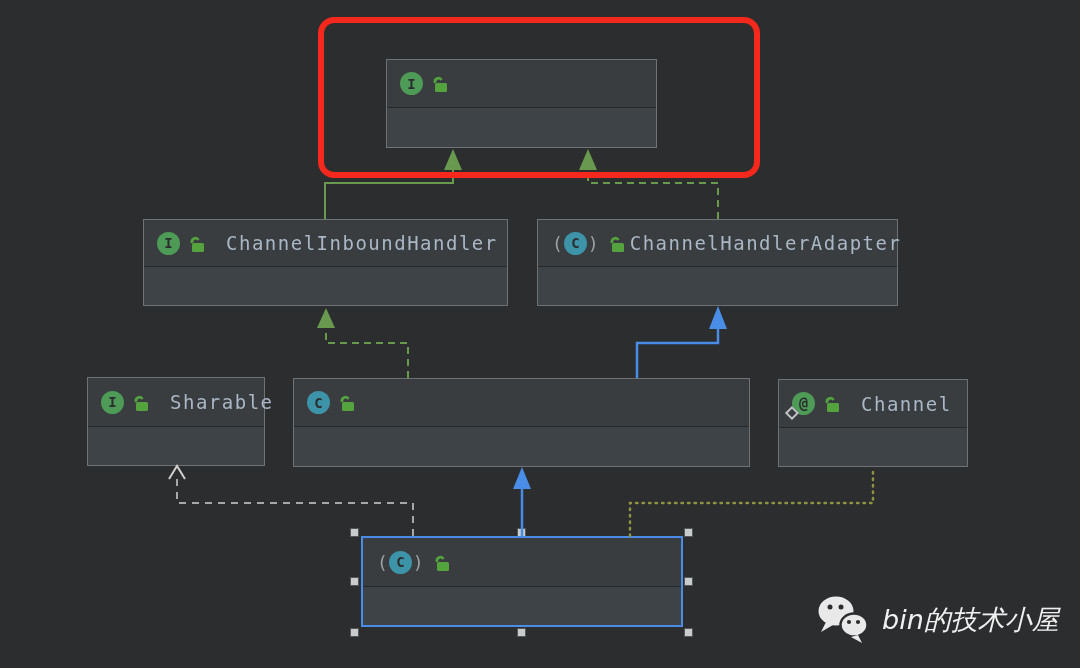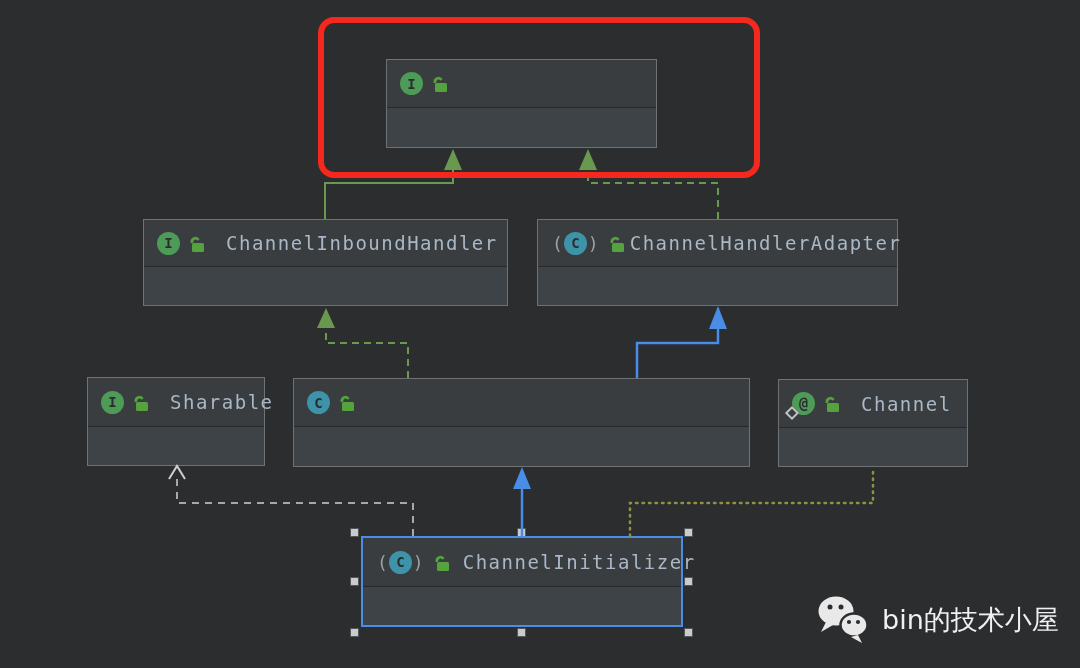--- a/index.html
+++ b/index.html
@@ -61,21 +61,21 @@
     border:1px solid #54565a; box-sizing:border-box; z-index:2;
   }
 
   
   .watermark {
     position:absolute; left:816px; top:594px; z-index:6;
     display:flex; align-items:center;
   }
   .wm-text {
     color:#f0f0f0; font-family:"DejaVu Sans", sans-serif; font-size:27px;
-    margin-left:10px; white-space:nowrap;
+    margin-left:10px; white-space:nowrap;font-style:italic;
   }
 </style>
 </head>
 <body>
 
 <div id="canvas">
 
   <div class="handle" style="left:350px;top:528px"></div>
   <div class="handle" style="left:517px;top:528px"></div>
   <div class="handle" style="left:684px;top:528px"></div>
@@ -192,21 +192,20 @@
             <span>C</span>
           </span>
         <span class="paren">)</span>
       </span>
       <span class="lock">
         <svg width="18" height="19" viewBox="0 0 18 19">
             <path d="M4 9 C3 4.5, 8.5 2.5, 10.5 6" fill="none" stroke="#55a33f" stroke-width="2.6"></path>
             <rect x="4" y="9" width="12" height="9" rx="1.5" fill="#55a33f"></rect>
           </svg>
       </span>
-      <span class="node-label" style="margin-left:12px">ChannelInitializer</span>
     </div>
     <div class="node-body"></div>
   </div>
 
   <svg class="edges" width="1080" height="668">
     <g>
       <polyline class="e-green" points="325,219 325,183 453,183 453,170"></polyline>
       <polygon class="t-green" points="453,149 444,170 462,170"></polygon>
     </g>
     <g>

